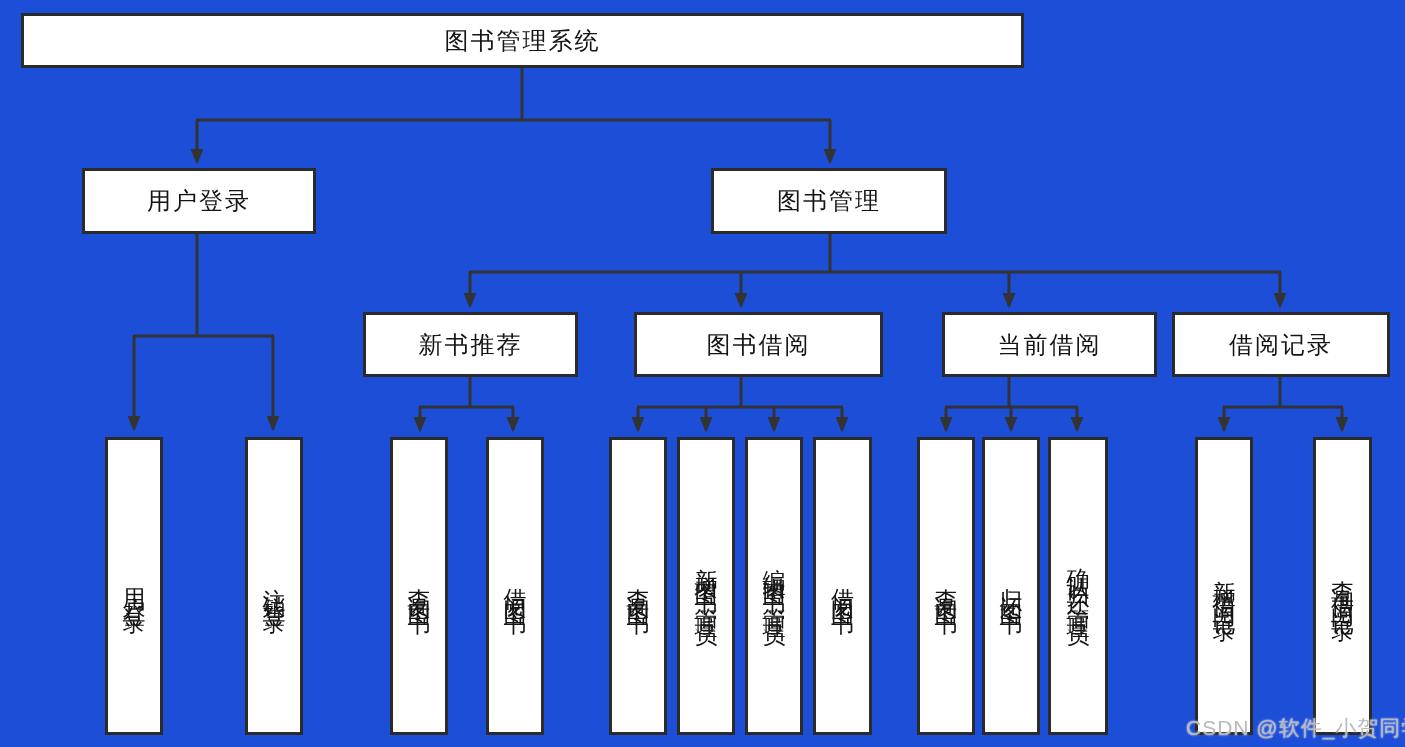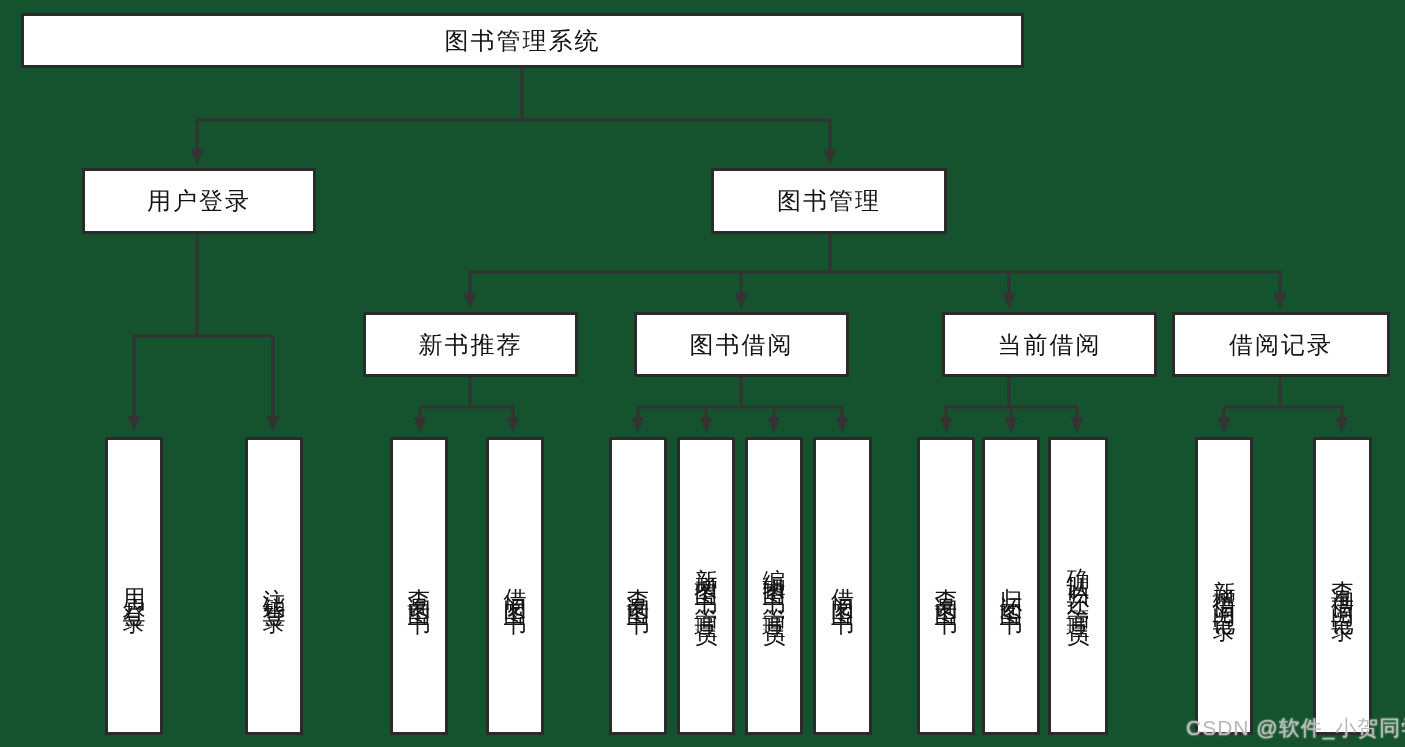--- a/index.html
+++ b/index.html
@@ -1,20 +1,20 @@
 <!DOCTYPE html>
 <html><head>
 <meta charset="utf-8">
 <style>
   html, body { margin: 0; padding: 0; background: #ffffff; }
   .stage {
     position: relative;
     width: 1405px;
     height: 747px;
-    background: #14532d;
+    background: #1d4ed8;
     font-family: "Liberation Sans", "DejaVu Sans", sans-serif;
     overflow: hidden;
   }
   .box {
     position: absolute;
     box-sizing: border-box;
     background: #ffffff;
     border: 3px solid #2b2b2b;
     display: flex;
     align-items: center;
@@ -30,21 +30,21 @@
     letter-spacing: 8px;
     line-height: 1;
     white-space: nowrap;
   }
   
   .n-root            { left: 21px;   top: 13px;  width: 1003px; height: 55px; }
   .n-user-login      { left: 82px;   top: 168px; width: 234px;  height: 66px; }
   .n-book-mgmt       { left: 711px;  top: 168px; width: 236px;  height: 66px; }
   .n-sec             { top: 312px; height: 65px; }
   .n-sec0 { left: 363px;  width: 215px; }
-  .n-sec1 { left: 634px;  width: 215px; }
+  .n-sec1 { left: 634px;  width: 249px; }
   .n-sec2 { left: 902px;  width: 215px; margin-left: 40px; }
   .n-sec3 { left: 1172px; width: 218px; }
   .n-leaf            { top: 437px; height: 298px; width: 58px; }
   .n-ul0 { left: 105px; }
   .n-ul1 { left: 245px; }
   .n-nb0 { left: 390px; }
   .n-nb1 { left: 486px; }
   .n-bb0 { left: 609px; }
   .n-bb1 { left: 677px; }
   .n-bb2 { left: 745px; }

